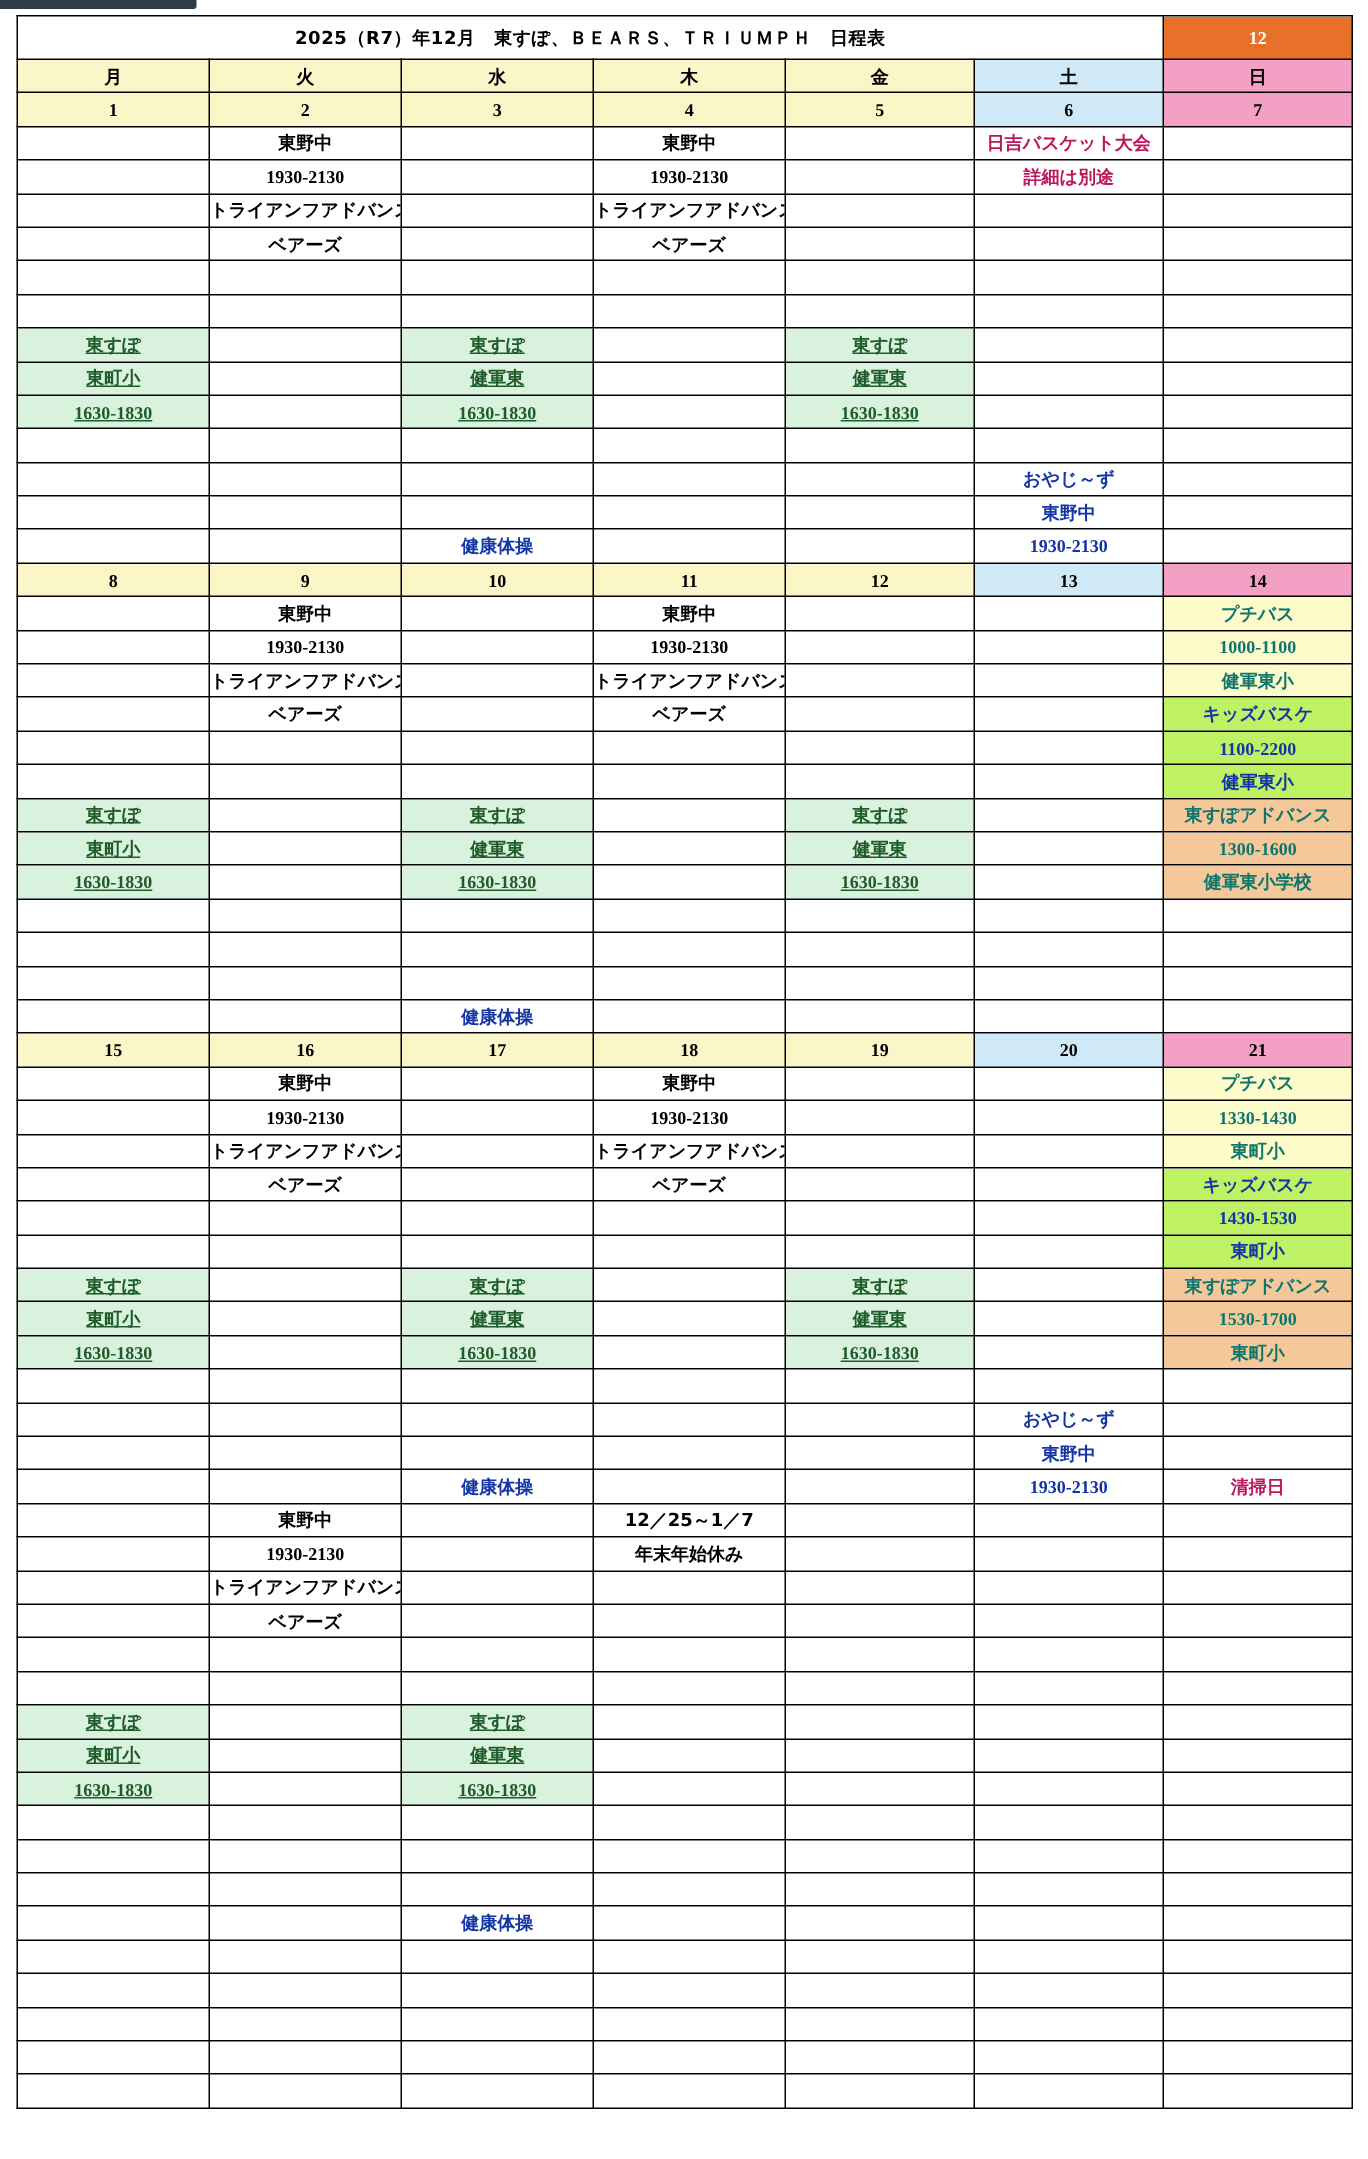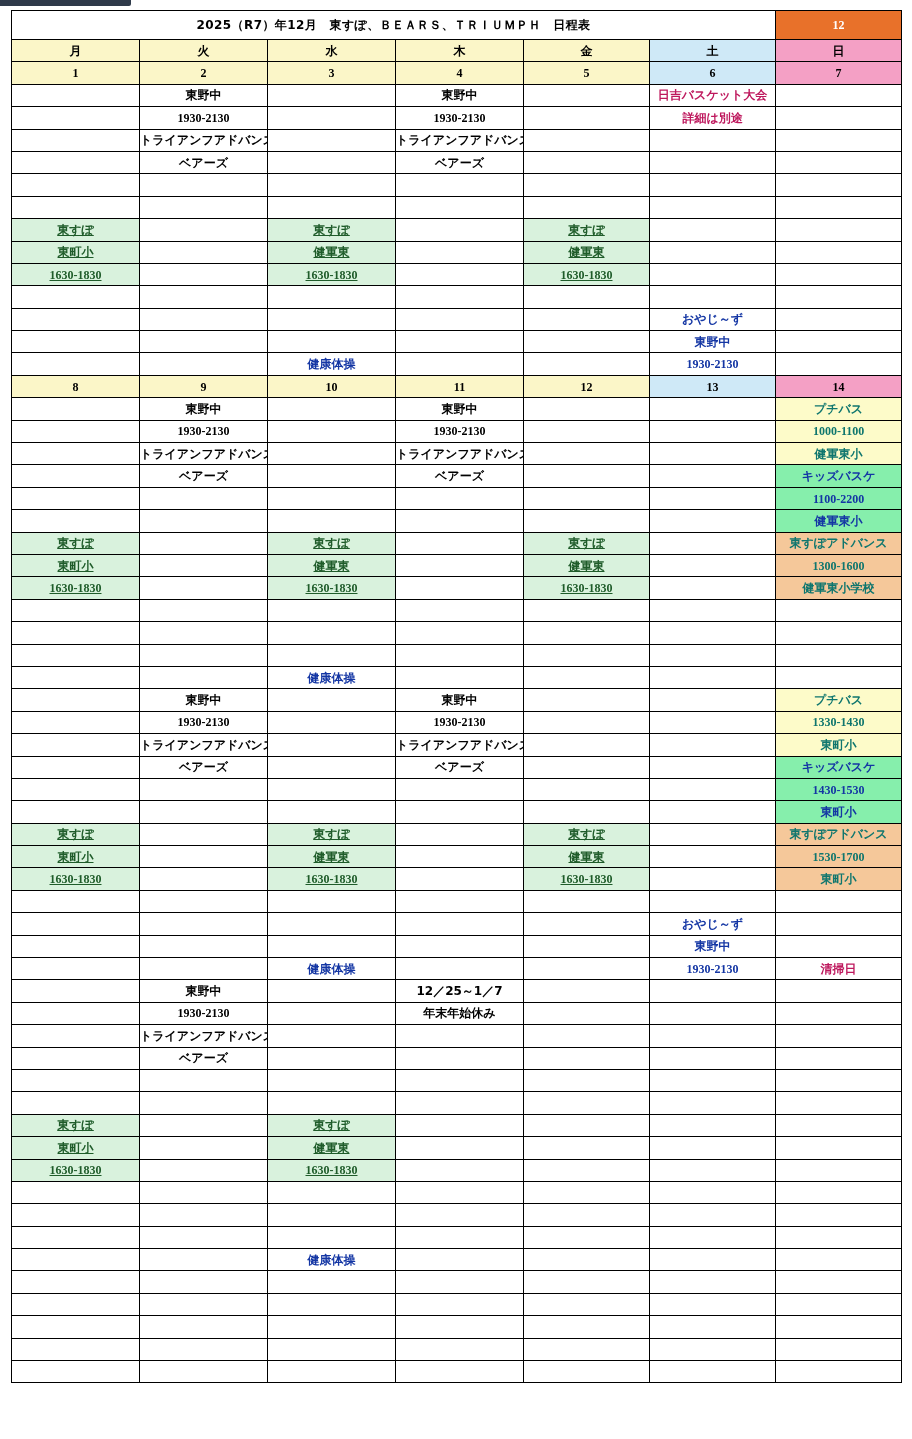--- a/index.html
+++ b/index.html
@@ -84,21 +84,21 @@
   td.dnum { font-size: 11.5px; font-weight: normal; }
   td.d-wk { background: #fbf6c8; }
   td.d-sat { background: #cfe9f7; }
   td.d-sun { background: #f4a0c5; }
   td.d-empty { background: #ffffff; }
 
   
   td.green { background: #d9f2dd; text-decoration: underline; }
   td.orange { background: #f5c89a; }
   td.yellow { background: #fdfbc9; }
-  td.blue-lt { background: #86efac; }
+  td.blue-lt { background: #bef264; }
 
   
   .t-red { color: #be185d; }
   .t-blue { color: #1436a4; }
   .t-dgreen { color: #1f5c2a; }
   .t-brown { color: #0f766e; }
   .t-black { color: #000000; }
   .num { font-family: "Liberation Serif", serif; font-size: 11.5px; }
   .jp { font-family: "DejaVu Sans", sans-serif; font-size: 12px; }
   .jp-b { font-family: "DejaVu Sans", sans-serif; font-size: 12px; font-weight: bold; }
@@ -379,20 +379,29 @@
         <tr>
           <td class="jp  "></td>
           <td class="jp  "></td>
           <td class="jp  t-blue">健康体操</td>
           <td class="jp  "></td>
           <td class="jp  "></td>
           <td class="jp  "></td>
           <td class="jp  "></td>
         </tr>
         <tr>
+          <td class="dnum num d-wk">15</td>
+          <td class="dnum num d-wk">16</td>
+          <td class="dnum num d-wk">17</td>
+          <td class="dnum num d-wk">18</td>
+          <td class="dnum num d-wk">19</td>
+          <td class="dnum num d-sat">20</td>
+          <td class="dnum num d-sun">21</td>
+        </tr>
+        <tr>
           <td class="jp  "></td>
           <td class="jp  t-black">東野中</td>
           <td class="jp  "></td>
           <td class="jp  t-black">東野中</td>
           <td class="jp  "></td>
           <td class="jp  "></td>
           <td class="jp yellow t-brown">プチバス</td>
         </tr>
         <tr>
           <td class="jp  "></td>

